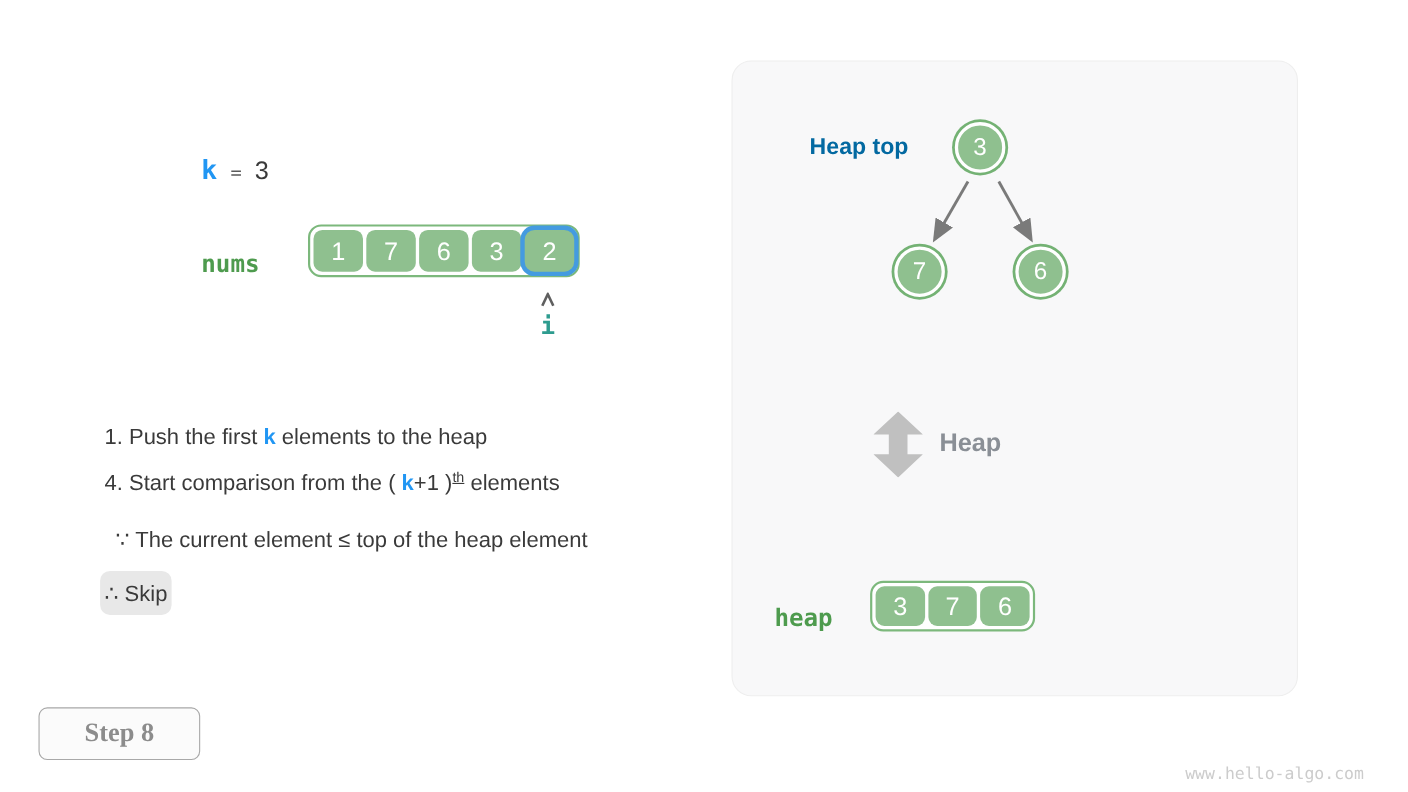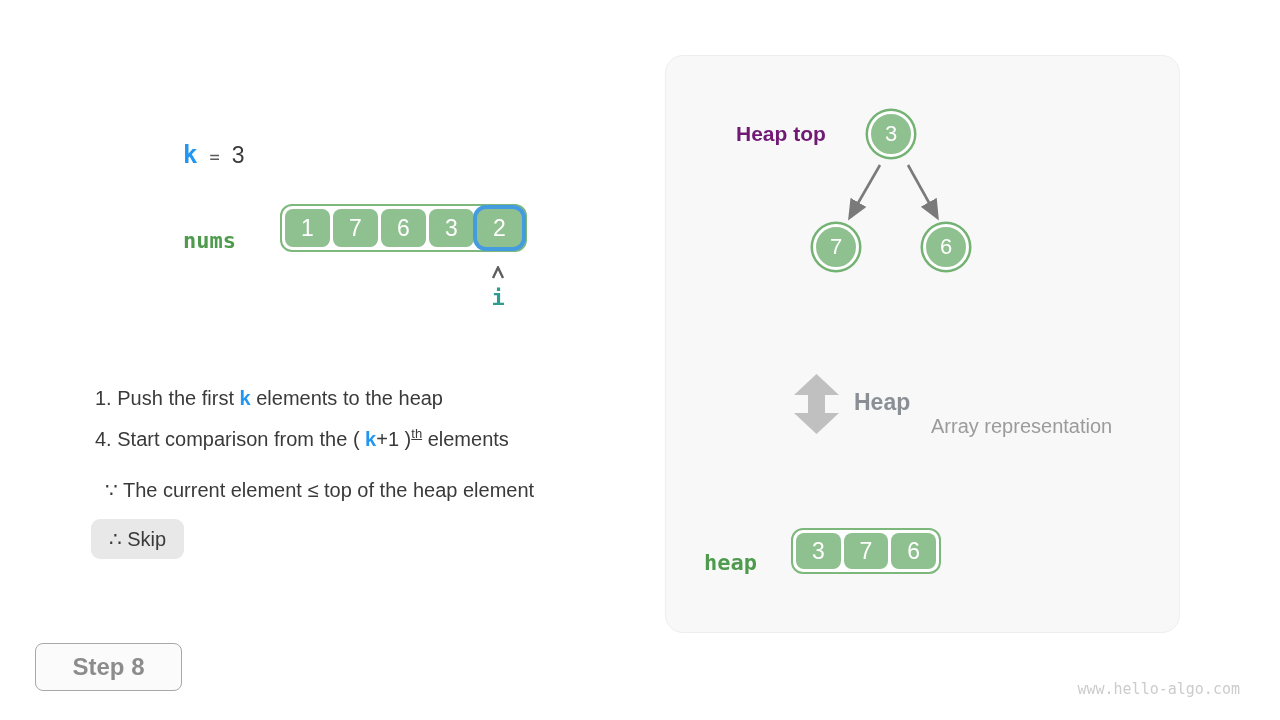--- a/index.html
+++ b/index.html
@@ -41,41 +41,41 @@
 
   
   .instr { position: absolute; font-size: 20px; color: #3a3a3a; white-space: nowrap; }
   .instr .kk { color: #2196F3; font-weight: bold; }
   .instr sup { font-size: 13px; text-decoration: underline; }
   .i1 { left: 95px;  top: 372px; margin-top: 15px; }
   .i2 { left: 95px;  top: 426px; }
   .i3 { left: 105px; top: 478px; }
   .skip-box {
     position: absolute; left: 91px; top: 519px; height: 40px;
-    display: flex; align-items: center; padding: 0 18px;
+    display: flex; align-items: center; padding: 0 4px;
     background: #E8E8E8; border-radius: 9px; font-size: 20px; color: #3a3a3a;
   }
 
   
   .step-badge {
     position: absolute; left: 35px; top: 643px; width: 147px; height: 48px;
     display: flex; align-items: center; justify-content: center;
     background: #FBFBFB; border: 1.5px solid #A8A8A8; border-radius: 8px;
-    font-family: Liberation Sans, sans-serif; font-weight: bold;
+    font-family: Liberation Serif, serif; font-weight: bold;
     font-size: 24px; color: #8C8C8C;
   }
 
   
   .panel {
     position: absolute; left: 665px; top: 55px; width: 515px; height: 578px;
     background: #F8F8F9; border: 1px solid #EEEEEE; border-radius: 18px;
   }
   .heap-top-label {
     position: absolute; left: 70px; top: 66px;
-    font-weight: bold; font-size: 21px; color: #701a75;
+    font-weight: bold; font-size: 21px; color: #0369a1;
   }
   .edges { position: absolute; left: 0; top: 0; }
   .node {
     position: absolute; width: 46px; height: 46px;
     background: #8FC08F; border: 3px solid #ffffff; border-radius: 50%;
     box-shadow: 0 0 0 2.5px #74B274;
     display: flex; align-items: center; justify-content: center;
     color: #ffffff; font-size: 22px; font-weight: 500;
   }
   .node-root  { left: 202px; top: 55px;  }
@@ -86,21 +86,21 @@
   .legend-title {
     position: absolute; left: 188px; top: 333px;
     font-weight: bold; font-size: 23px; color: #8A8F96;
   }
   .legend-line { position: absolute; left: 265px; font-size: 20px; color: #9B9B9B; white-space: nowrap; }
   .legend-line1 { top: 314px; }
   .legend-line2 { top: 359px; }
 
   
   .watermark {
-    position: absolute; right: 40px; bottom: 22px;
+    position: absolute; right: 40px; bottom: 8px;
     font-family: "DejaVu Sans Mono", monospace; font-size: 15px; color: #CCCCCC;
   }
 </style>
 </head>
 <body>
 
 <div class="k-line">
   <span class="k-var">k</span>
   <span class="k-op">=</span>
   <span class="k-val">3</span>
@@ -147,21 +147,20 @@
   </svg>
 
   <div class="node node-root">3</div>
   <div class="node node-left">7</div>
   <div class="node node-right">6</div>
 
   <svg class="legend-icon" width="45" height="60" viewBox="0 0 45 60">
     <path d="M22.5 0 L45 21 L31 21 L31 39 L45 39 L22.5 60 L0 39 L14 39 L14 21 L0 21 Z" fill="#C0C0C0"></path>
   </svg>
   <div class="legend-title">Heap</div>
-  <div class="legend-line legend-line2">Array representation</div>
 
   <div class="arr-label heap-label">heap</div>
   <div class="arr-box heap-box">
     <div class="cell">3</div>
     <div class="cell">7</div>
     <div class="cell">6</div>
   </div>
 </div>
 
 <div class="watermark">www.hello-algo.com</div>

